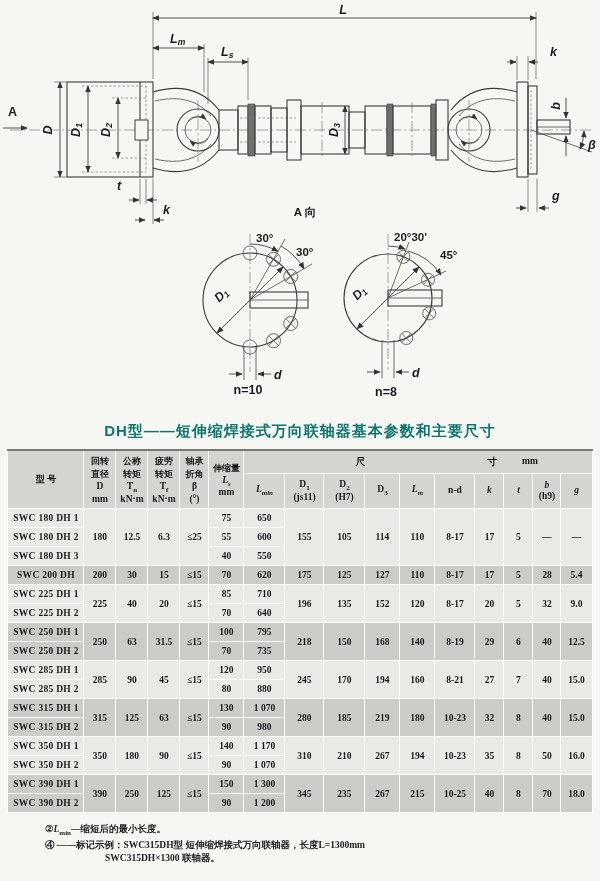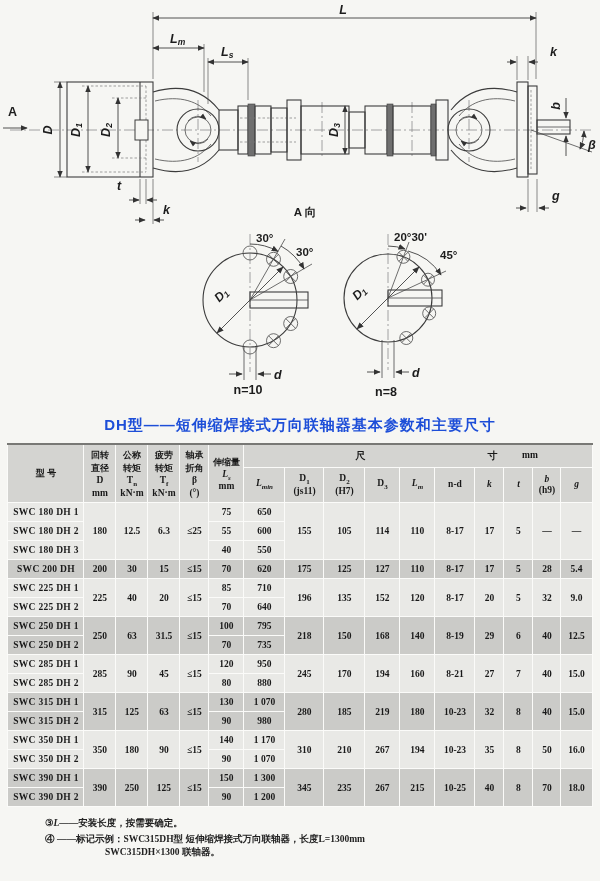--- a/index.html
+++ b/index.html
@@ -13,21 +13,21 @@
   .cl{fill:none;stroke:#8d8d8d;stroke-width:.8;stroke-dasharray:11 3 2 3;}
   .hid{fill:none;stroke:#7a7a7a;stroke-width:.7;stroke-dasharray:2.5 2;}
   .ext{fill:none;stroke:#5a5a5a;stroke-width:.7;}
   .dim{fill:none;stroke:#3f3f3f;stroke-width:.9;}
   .wsq{fill:#f6f6f3;stroke:#3c3c3c;stroke-width:1;}
   text.dl{font:bold 12.5px "Liberation Sans",sans-serif;fill:#1c1c1c;}
   text.dl2{font:bold 11.5px "Liberation Sans",sans-serif;fill:#1c1c1c;}
   text.itx{font-style:italic;}
   .sb{font-size:8.5px;}
   
-  .title{text-align:center;font:bold 15px "Liberation Sans",sans-serif;color:#1d4ed8;margin:6px 0 8px 0;letter-spacing:1px;}
+  .title{text-align:center;font:bold 15px "Liberation Sans",sans-serif;color:#0f766e;margin:12px 0 8px 0;letter-spacing:1px;}
   
   table.spec{border-collapse:collapse;margin:0 auto;width:584px;table-layout:fixed;
     font-family:"Liberation Serif",serif;font-size:9.5px;font-weight:bold;color:#191919;
     border:1px solid #8f8f8c;border-top:2px solid #787875;}
   table.spec th,table.spec td{border:1px solid #fbfbf9;padding:0;text-align:center;vertical-align:middle;overflow:hidden;}
   table.spec th{background:#d4d4d1;font-weight:bold;}
   tr.lt td{background:#e9e9e6;}
   tr.dk td{background:#cbcbc8;}
   td.mdl{text-align:left;padding-left:5px;letter-spacing:.3px;white-space:nowrap;margin-left:40px;}
   tr.body-row td{height:18px;}
@@ -597,18 +597,18 @@
       </tr>
       <tr class="dk body-row">
         <td class="mdl">SWC 390 DH 2</td>
         <td>90</td>
         <td>1 200</td>
       </tr>
     </tbody>
   </table>
 
   <div class="notes">
-    <div class="ind"><span>③</span><span class="nsym">L</span><span class="nsub"></span><span>——安装长度，按需要确定。</span></div>
+    <div class="ind"><span>②</span><span class="nsym">L</span><span class="nsub">min</span><span>—缩短后的最小长度。</span></div>
     <div class="ind"><span>④ ——标记示例：SWC315DH型 短伸缩焊接式万向联轴器，长度L=1300mm</span></div>
     <div class="ind2"><span>SWC315DH×1300 联轴器。</span></div>
   </div>
 
 </div>
 
 </body></html>

